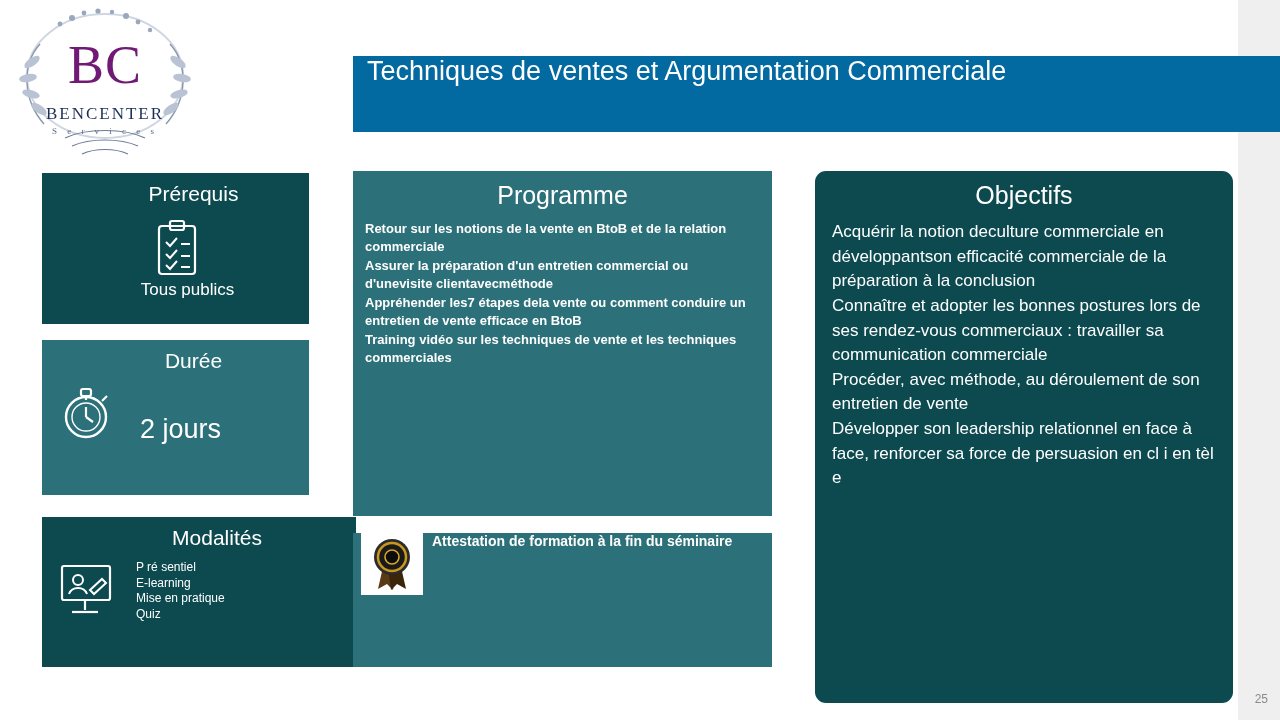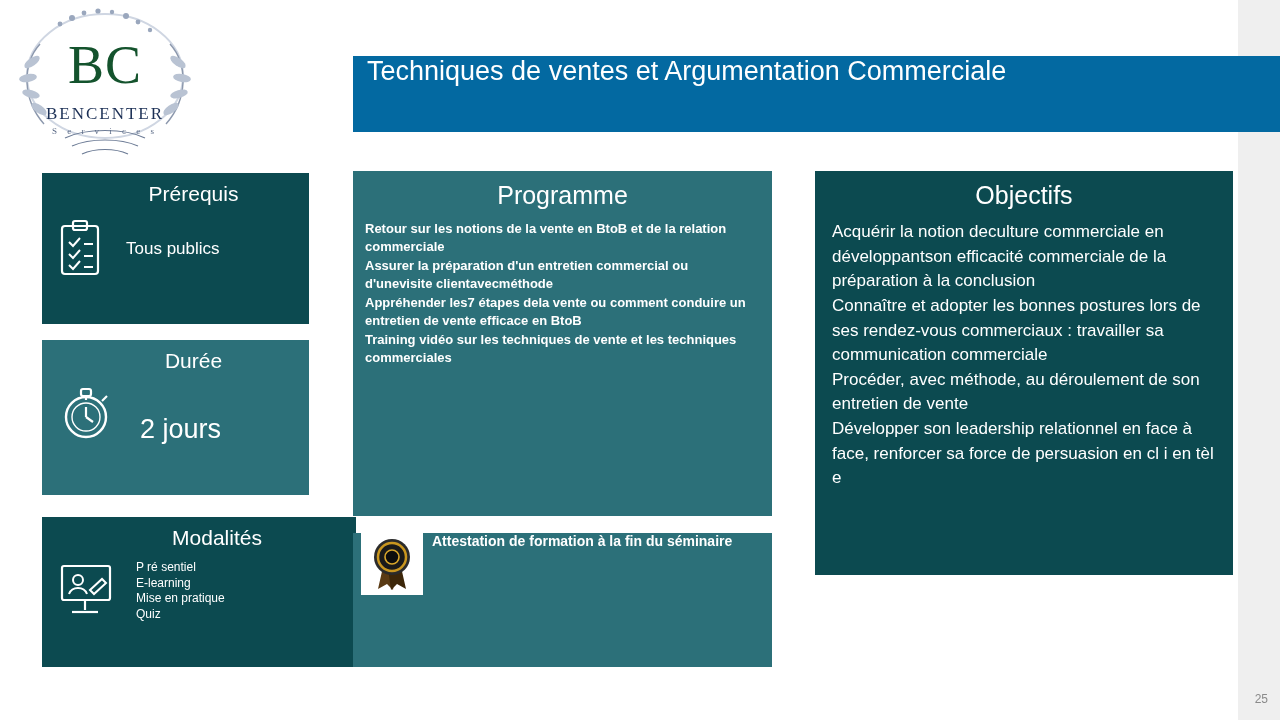--- a/index.html
+++ b/index.html
@@ -38,21 +38,21 @@
     left: 0; top: 0;
     width: 190px; height: 160px;
   }
   .logo-text-bc {
     position: absolute;
     left: 0; top: 34px;
     width: 190px;
     text-align: center;
     font-family: "Liberation Serif", serif;
     font-size: 54px;
-    color: #14532d;
+    color: #701a75;
     letter-spacing: 1px;
     line-height: 1;
   }
   .logo-text-name {
     position: absolute;
     left: 0; top: 100px;
     width: 190px;
     text-align: center;
     font-family: "Liberation Serif", serif;
     font-size: 17px;
@@ -111,21 +111,22 @@
   }
 
   
   #panel-prerequis { left: 42px; top: 173px;  width: 267px; height: 151px; }
   #panel-duree     { left: 42px; top: 340px;  width: 267px; height: 155px; }
   #panel-modalites { left: 42px; top: 517px;  width: 314px; height: 150px; }
 
   .prereq-body {
     display: flex;
     align-items: center;
-    padding: 12px 0 0 14px;
+    padding: 12px 0 0 2px;
+    flex-direction: column;
   }
   .prereq-text {
     font-size: 17px;
     margin-left: 22px;
   }
 
   .duree-body {
     display: flex;
     align-items: flex-end;
     padding: 8px 0 0 16px;
@@ -167,21 +168,21 @@
     position: relative;
     flex: none;
   }
   .attest-text {
     font-size: 14px;
     font-weight: bold;
     margin-left: 9px;
   }
 
   
-  #panel-objectifs { left: 815px; top: 171px; width: 418px; height: 404px; }
+  #panel-objectifs { left: 815px; top: 171px; width: 418px; height: 532px; border-radius: 11px; }
   .obj-body {
     padding: 10px 14px 0 17px;
     font-size: 17px;
     line-height: 1.45;
   }
 
   
   .page-num {
     position: absolute;
     right: 12px;

